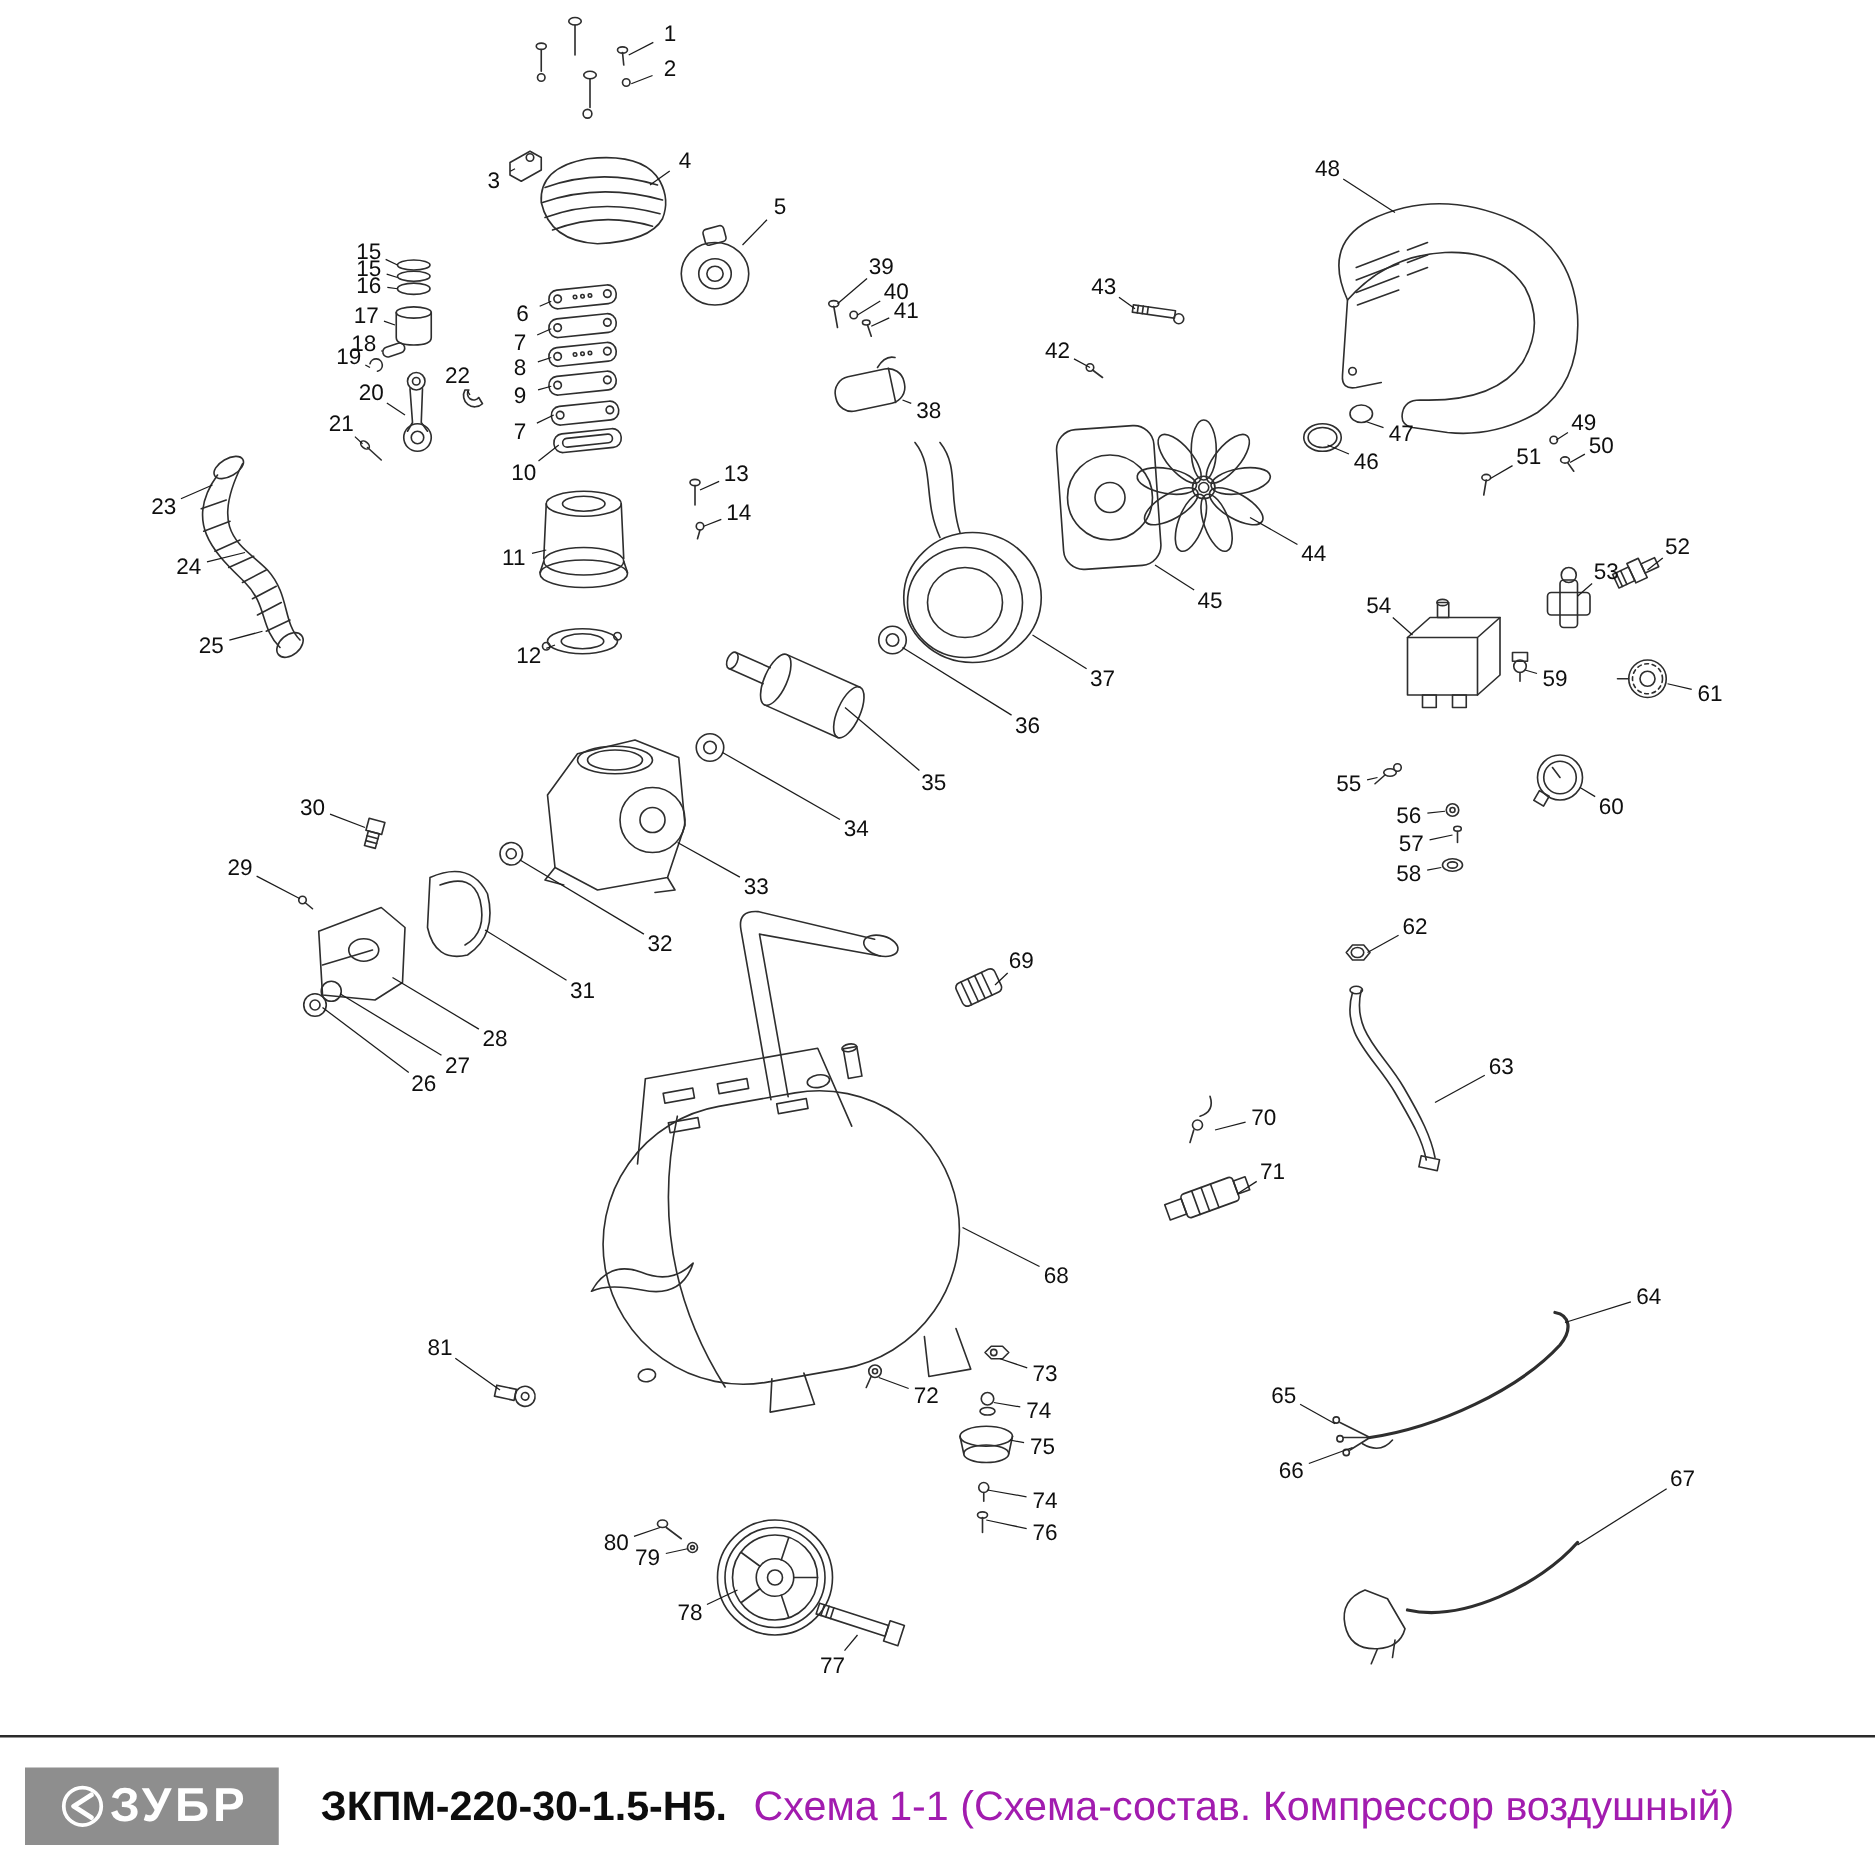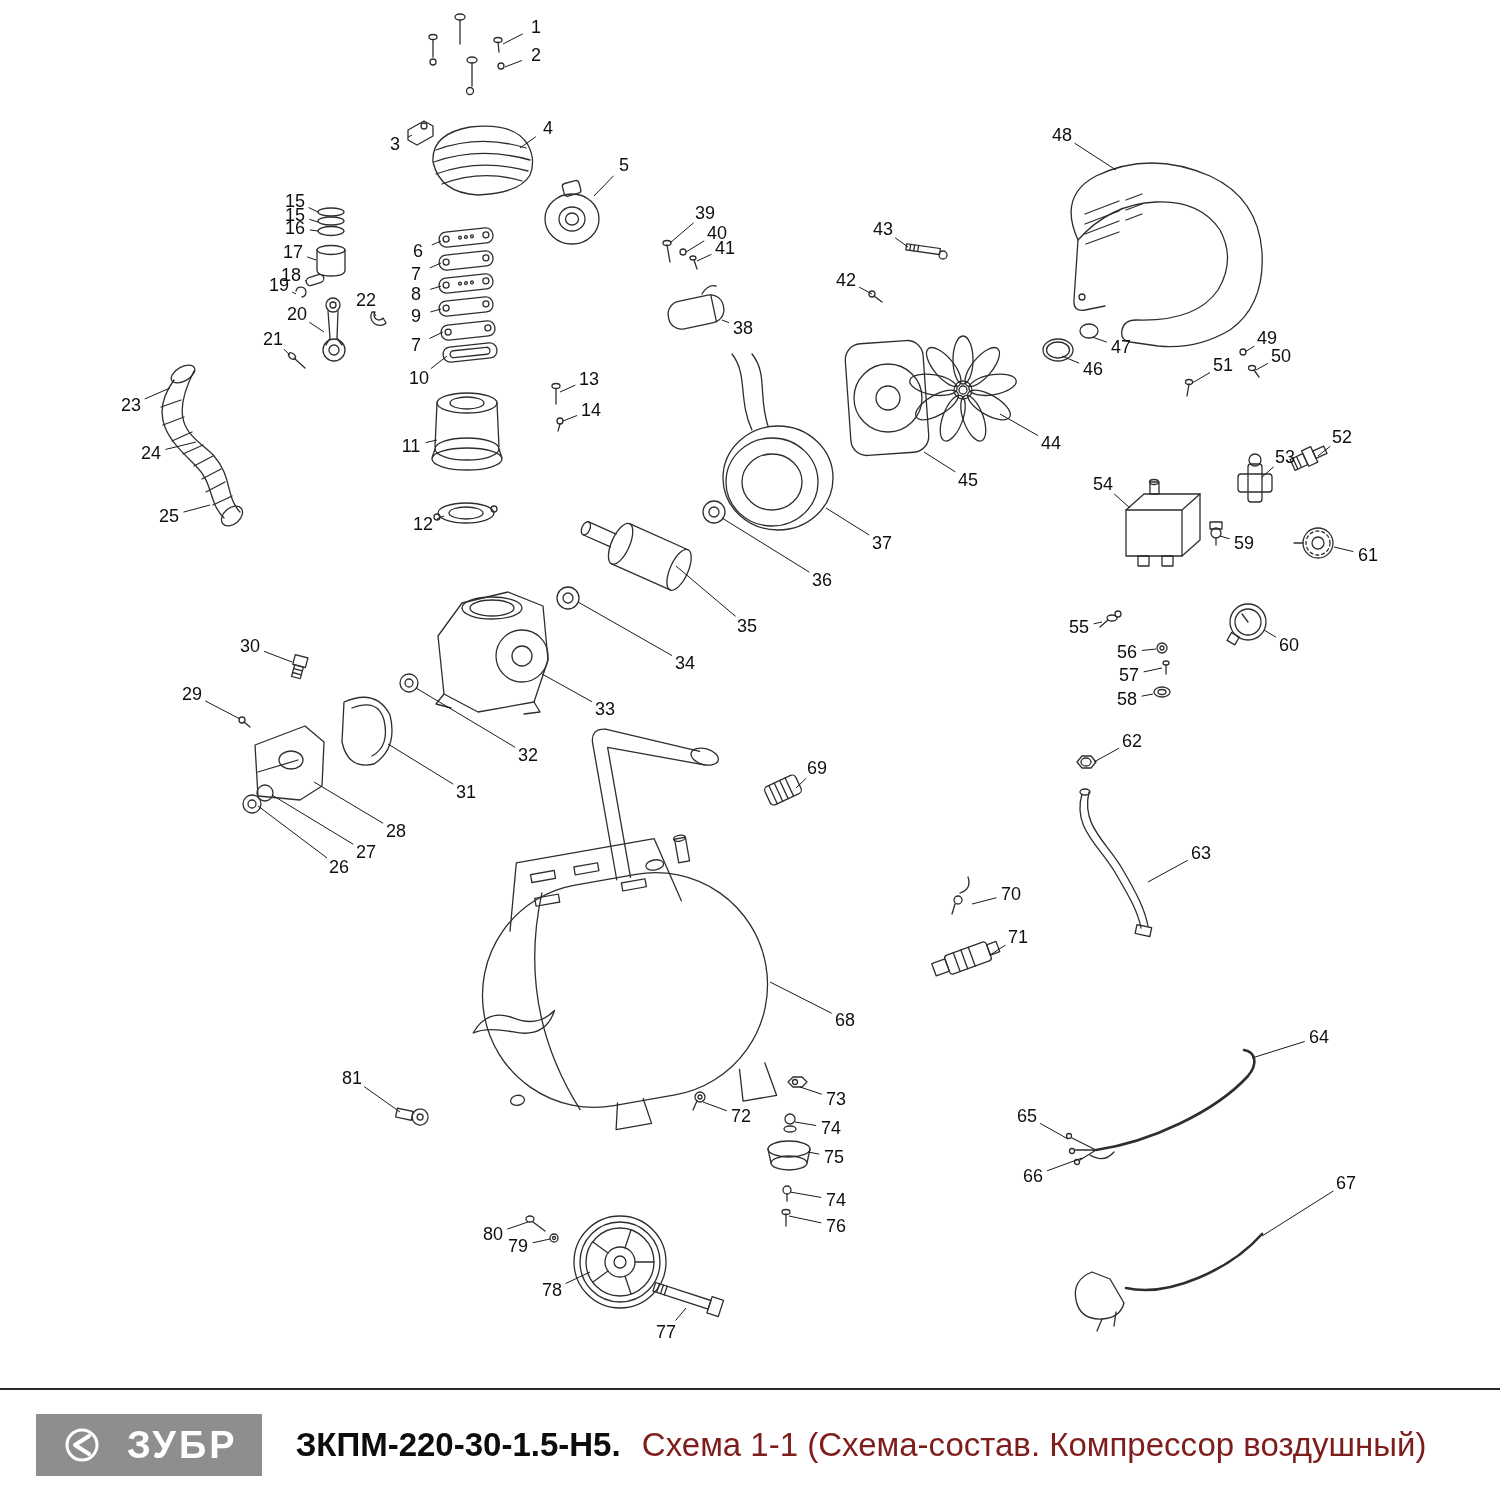--- a/index.html
+++ b/index.html
@@ -7,26 +7,26 @@
         font-family:"Liberation Sans",sans-serif;}
   .diagram-svg{position:absolute;top:0;left:0;}
   .drawing path,.drawing rect,.drawing circle,.drawing ellipse,.drawing line{
       stroke:#2e2e2e;fill:none;stroke-width:1.3;stroke-linecap:round;stroke-linejoin:round;}
   .drawing .thick{stroke-width:2.6;}
   .callouts line{stroke:#1b1b1b;stroke-width:1;}
   .callouts text{font-family:"Liberation Sans","DejaVu Sans",sans-serif;font-size:18px;
       fill:#0f0f0f;text-anchor:middle;}
   .footer{position:absolute;left:0;right:0;bottom:0;height:110px;border-top:2px solid #2a2a2a;
       display:flex;align-items:center;background:#fff;}
-  .brand-badge{margin-left:36px;background:#8e8e8e;display:flex;align-items:center;gap:23px;
+  .brand-badge{margin-left:20px;background:#8e8e8e;display:flex;align-items:center;gap:0;
       padding:6px 24px;height:50px;}
   .brand-text{color:#fff;font-weight:bold;font-size:38px;letter-spacing:3px;line-height:1;}
   .footer-title{margin-left:34px;font-size:33px;white-space:nowrap;}
   .model{font-weight:bold;color:#0d0d0d;}
-  .caption{color:#7f1d1d;margin-left:12px;}
+  .caption{color:#a21caf;margin-left:12px;}
 </style>
 </head>
 <body>
 
 <div class="page">
 
   <svg class="diagram-svg" width="1500" height="1500" viewBox="0 0 1500 1500">
 
     <g class="drawing">
 

